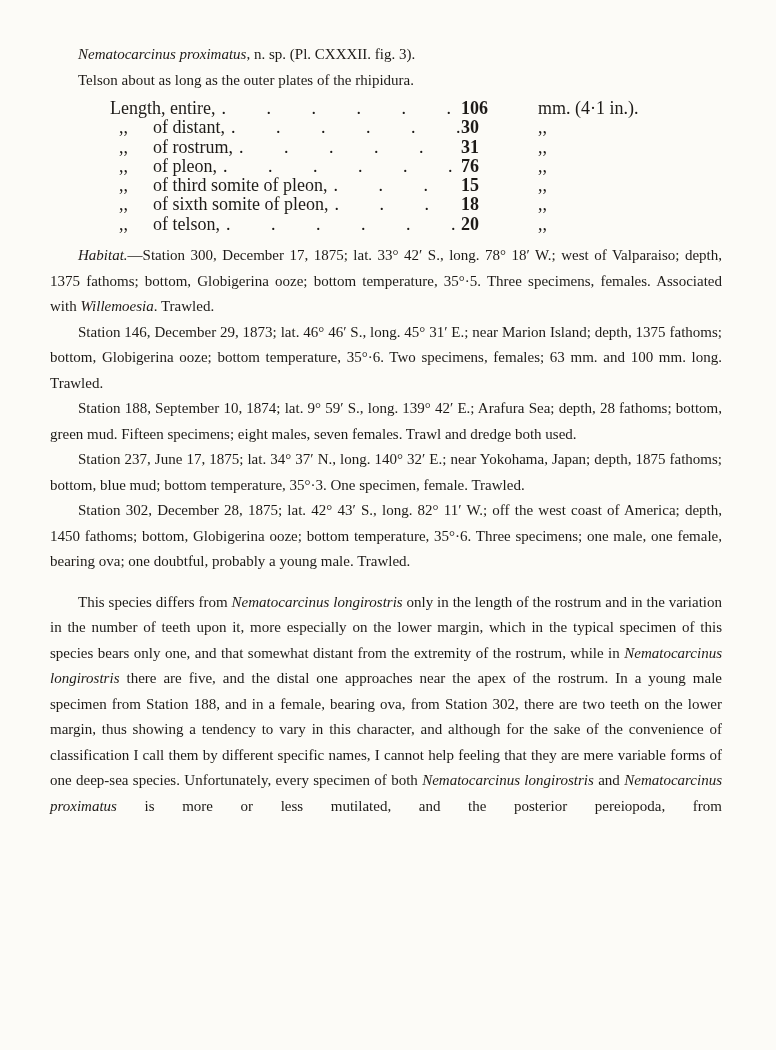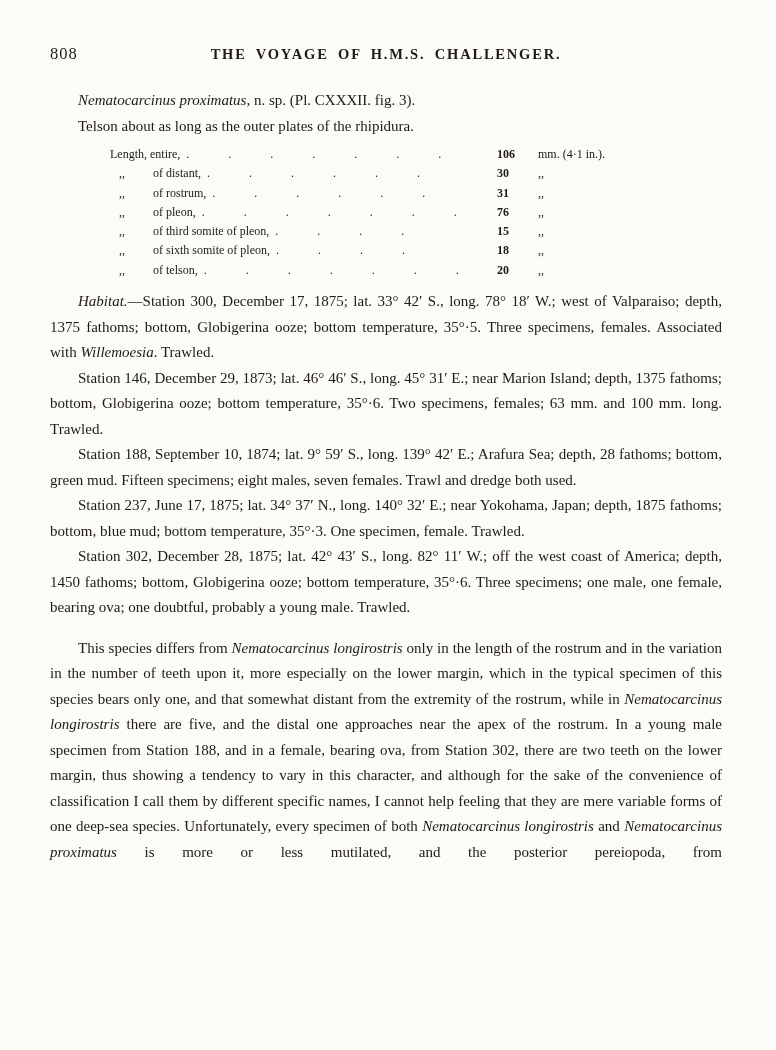--- a/index.html
+++ b/index.html
@@ -32,41 +32,37 @@
     text-align: justify;
   }
   .heading-line { text-indent: 28px; margin: 0 0 13px 0; text-align: left; }
   .indent { text-indent: 28px; }
   .gap-top { margin-top: 15px !important; }
   .just-last { text-align-last: justify; }
 
   .measure-table {
     margin: 6px 0 9px 60px;
     width: 560px;
-    font-size: 12px;
+    font-size: 18px;
     line-height: 19.3px;
   }
   .m-row { display: flex; align-items: baseline; white-space: nowrap; }
   .m-ditto { flex: 0 0 34px; padding-left: 9px; }
   .m-label { flex: 0 0 auto; }
   .m-dots { flex: 1 1 auto; overflow: hidden; padding: 0 6px; word-spacing: 36px; }
   .m-num { flex: 0 0 34px; text-align: left; font-weight: bold; }
-  .m-unit { flex: 0 0 132px; padding-left: 7px; }
+  .m-unit { flex: 0 0 132px; padding-left: 7px; margin-left: 36px; }
 
   i { font-style: italic; }
 </style>
 </head>
 <body>
 
 <div class="page">
 
-  <div class="running-head">
-    <span class="page-num">808</span>
-    <span class="running-title">THE VOYAGE OF H.M.S. CHALLENGER.</span>
-  </div>
 
   <div class="body-text">
 
     <p class="heading-line"><i>Nematocarcinus proximatus</i><span>, n. sp. (Pl. CXXXII. fig. 3).</span></p>
 
     <p class="indent">Telson about as long as the outer plates of the rhipidura.</p>
 
     <div class="measure-table">
       <div class="m-row">
         <span class="m-label">Length, entire,</span>

